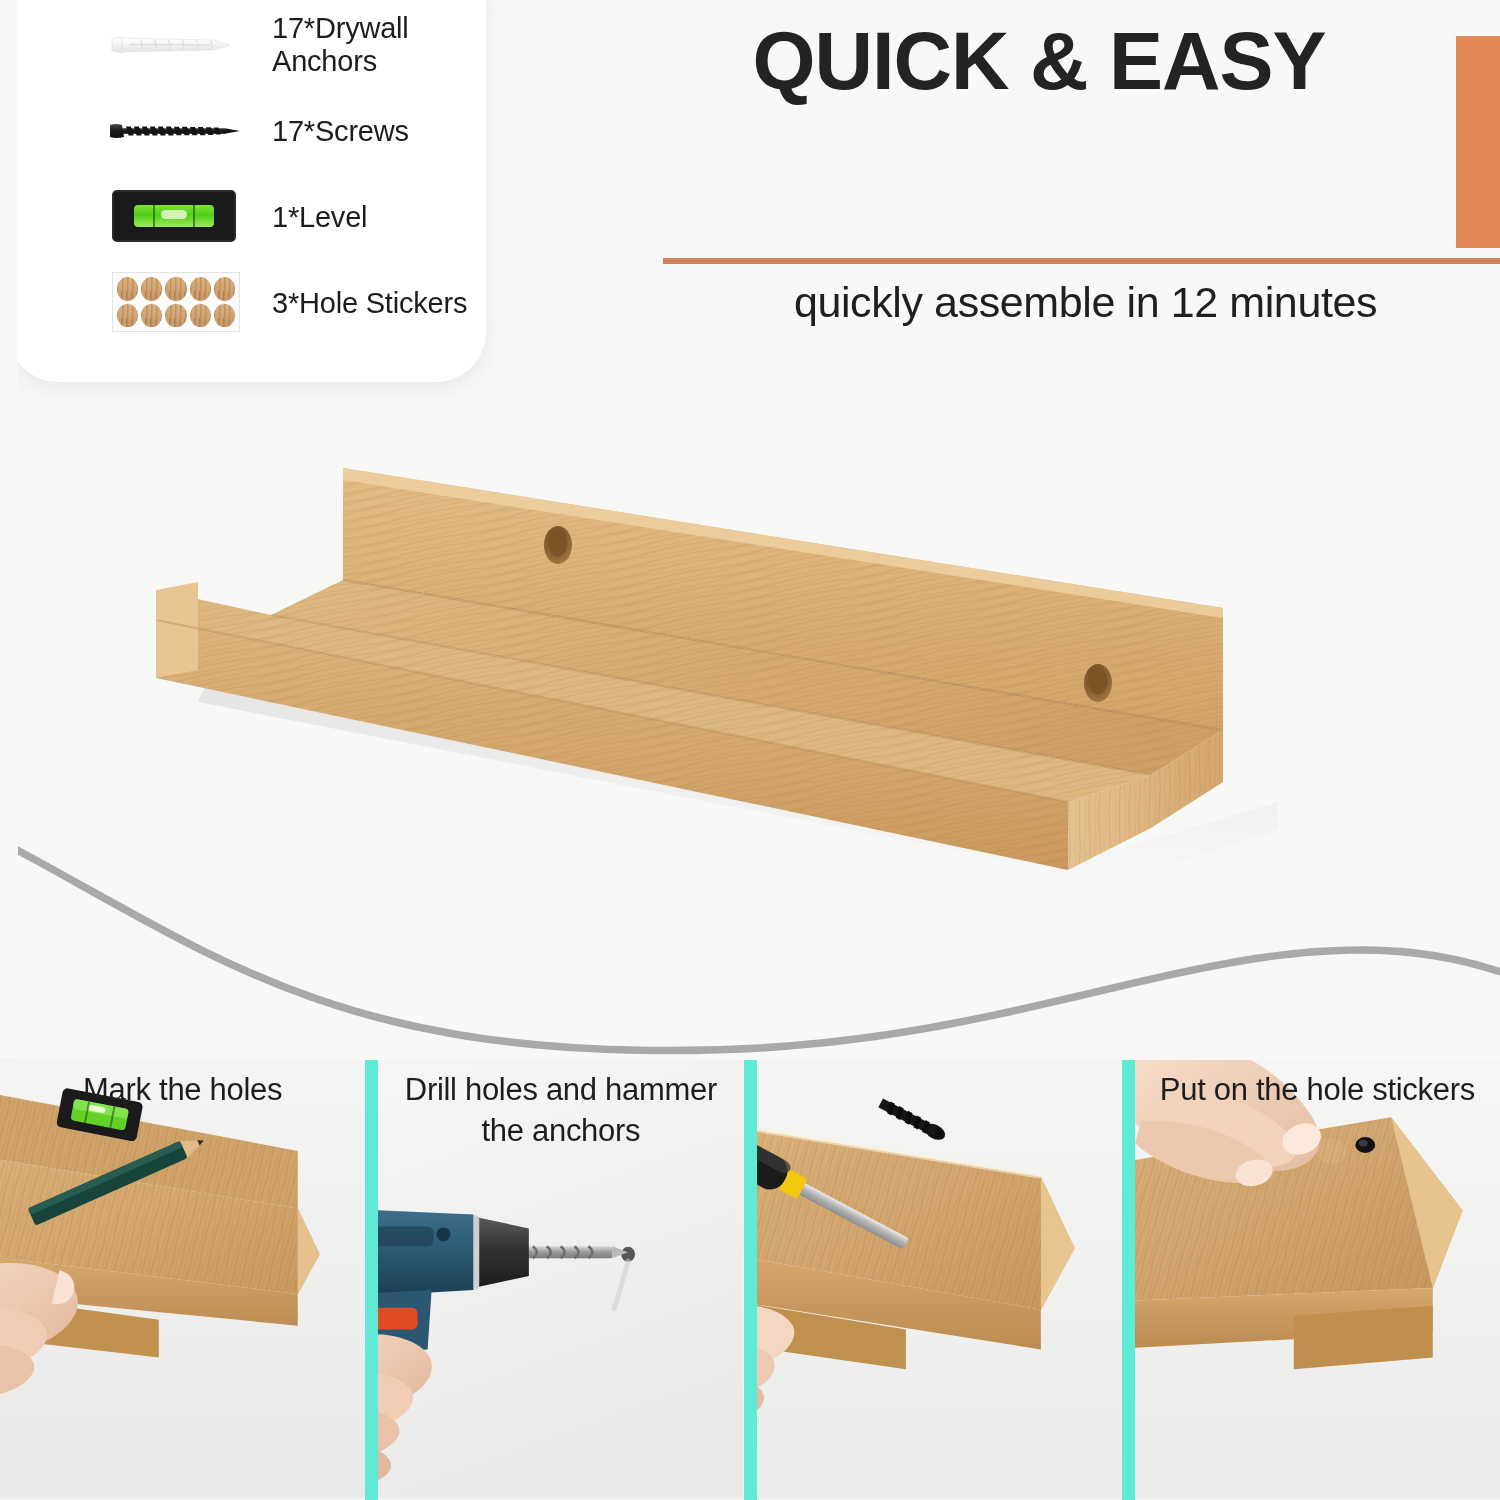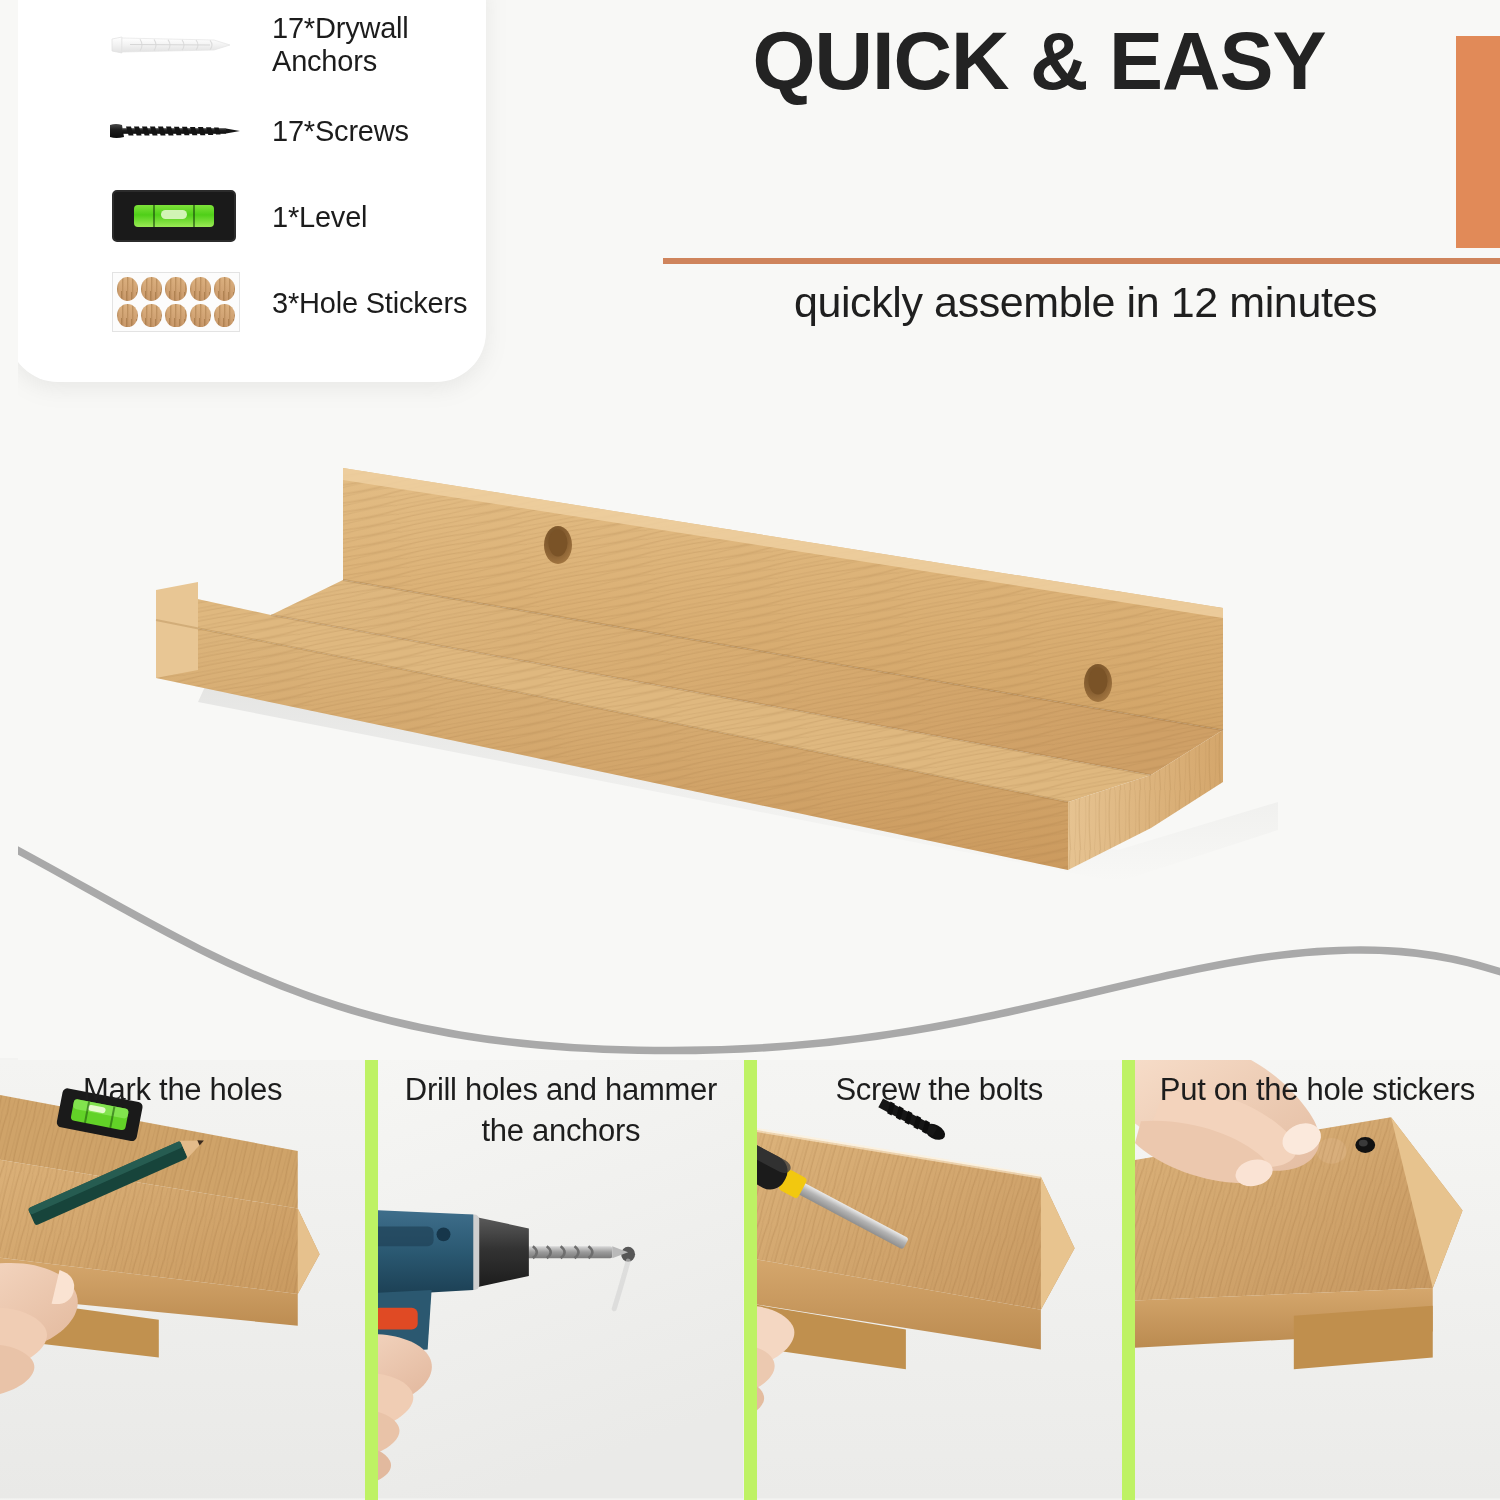--- a/index.html
+++ b/index.html
@@ -216,21 +216,21 @@
 
   
   .steps {
     position: absolute;
     left: 0;
     top: 1058px;
     width: 1500px;
     height: 442px;
     display: flex;
     gap: 13px;
-    background: #bef264;
+    background: #5eead4;
   }
   .step {
     position: relative;
     flex: 1 1 0;
     height: 442px;
     background: #f3f3f1;
     overflow: hidden;
   }
   .step-caption {
     position: absolute;
@@ -630,21 +630,20 @@
             <rect x="-34" y="-9" width="8" height="31" rx="4" fill="#0d0d0d"></rect>
           </g>
 
           <g>
             <path d="M-46 252 C -8 242, 26 250, 36 268 C 44 284, 22 304, -6 310 C -36 316, -58 310, -68 300 Z" fill="#f4d7c2"></path>
             <path d="M-52 290 C -20 282, 8 288, 16 302 C 24 316, 4 334, -22 338 C -48 342, -66 336, -74 326 Z" fill="#ecc9b0"></path>
             <path d="M-48 324 C -22 318, 0 324, 6 336 C 12 348, -6 362, -28 364 C -50 366, -64 360, -70 352 Z" fill="#e4bc9f"></path>
           </g>
         </svg>
       </div>
-      <div class="step-caption">Screw the bolts</div>
     </div>
 
     <div class="step">
       <div class="step-art">
         <svg viewBox="0 0 368 442" xmlns="http://www.w3.org/2000/svg">
           <defs>
             <linearGradient id="s4wall" x1="0" y1="0" x2="0" y2="1">
               <stop offset="0" stop-color="#f6f6f4"></stop>
                 <stop offset="1" stop-color="#ebebe9"></stop>
             </linearGradient>

